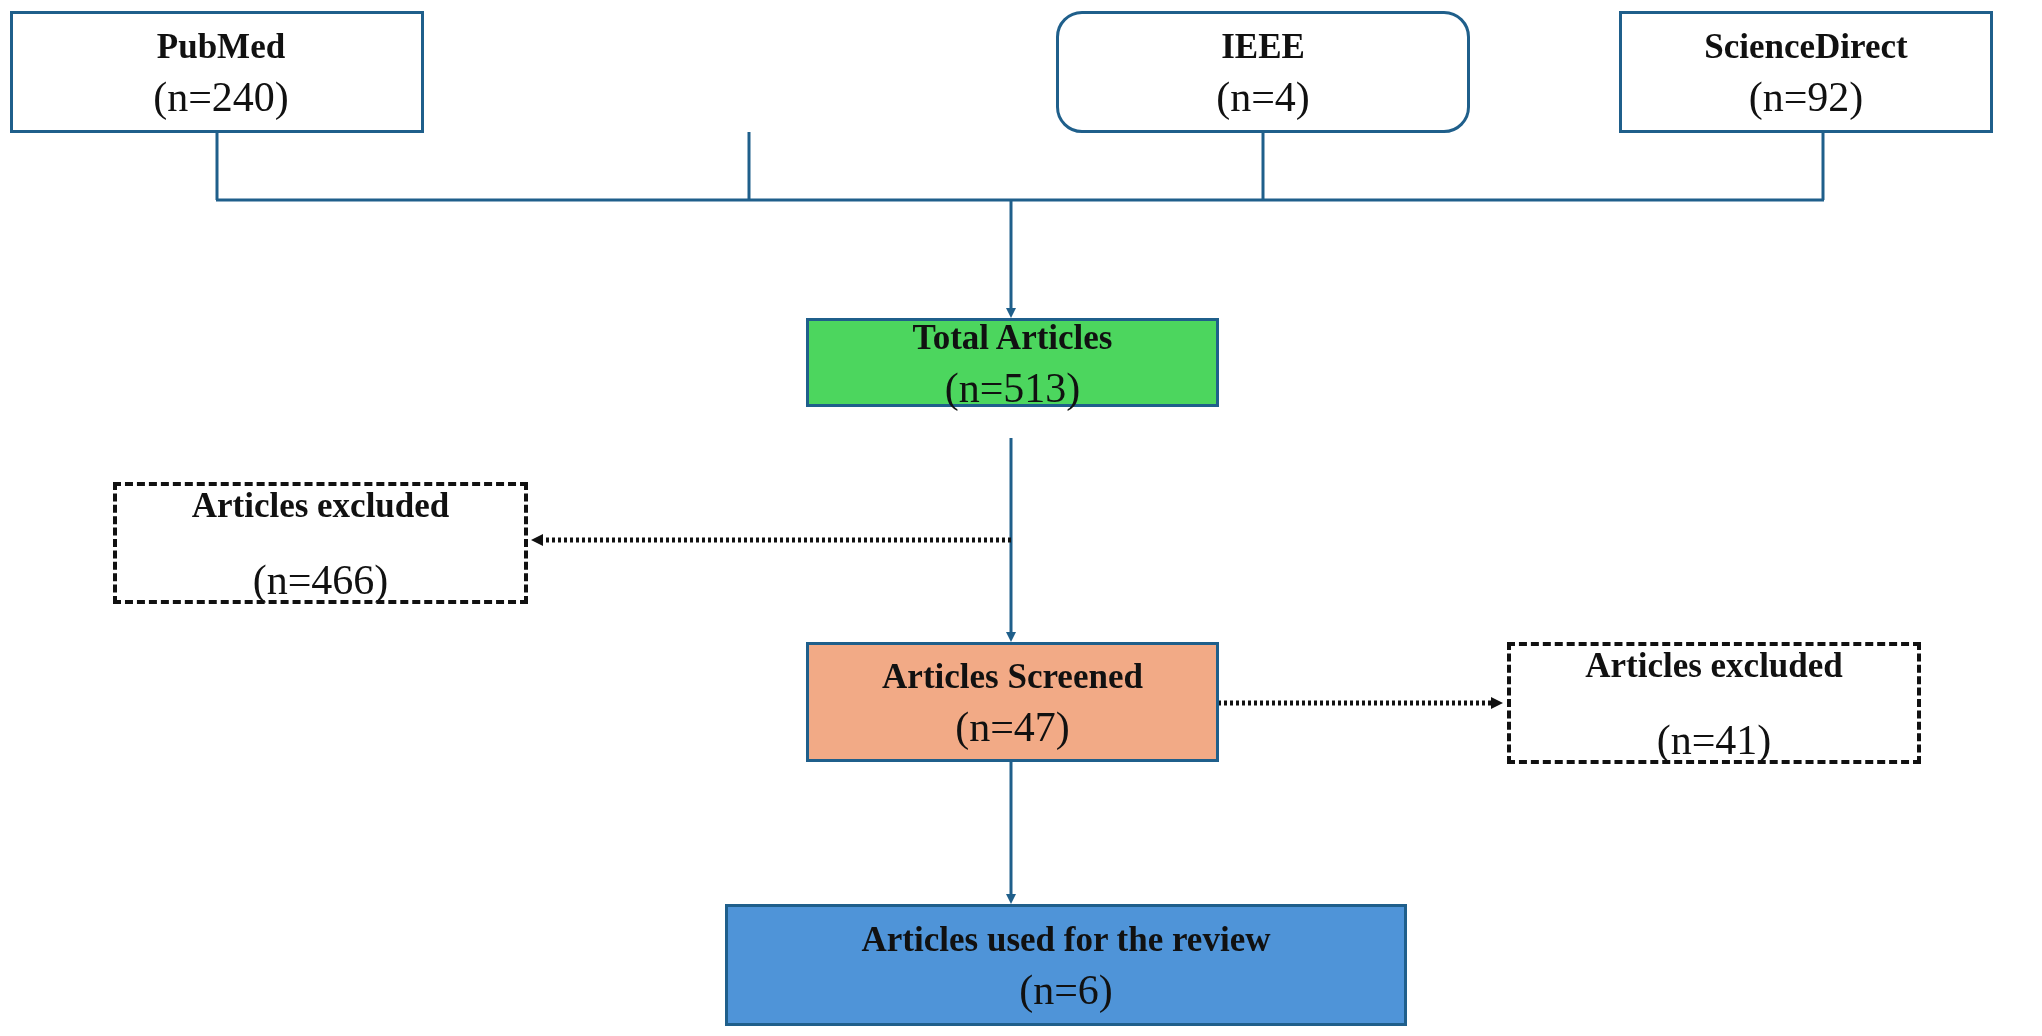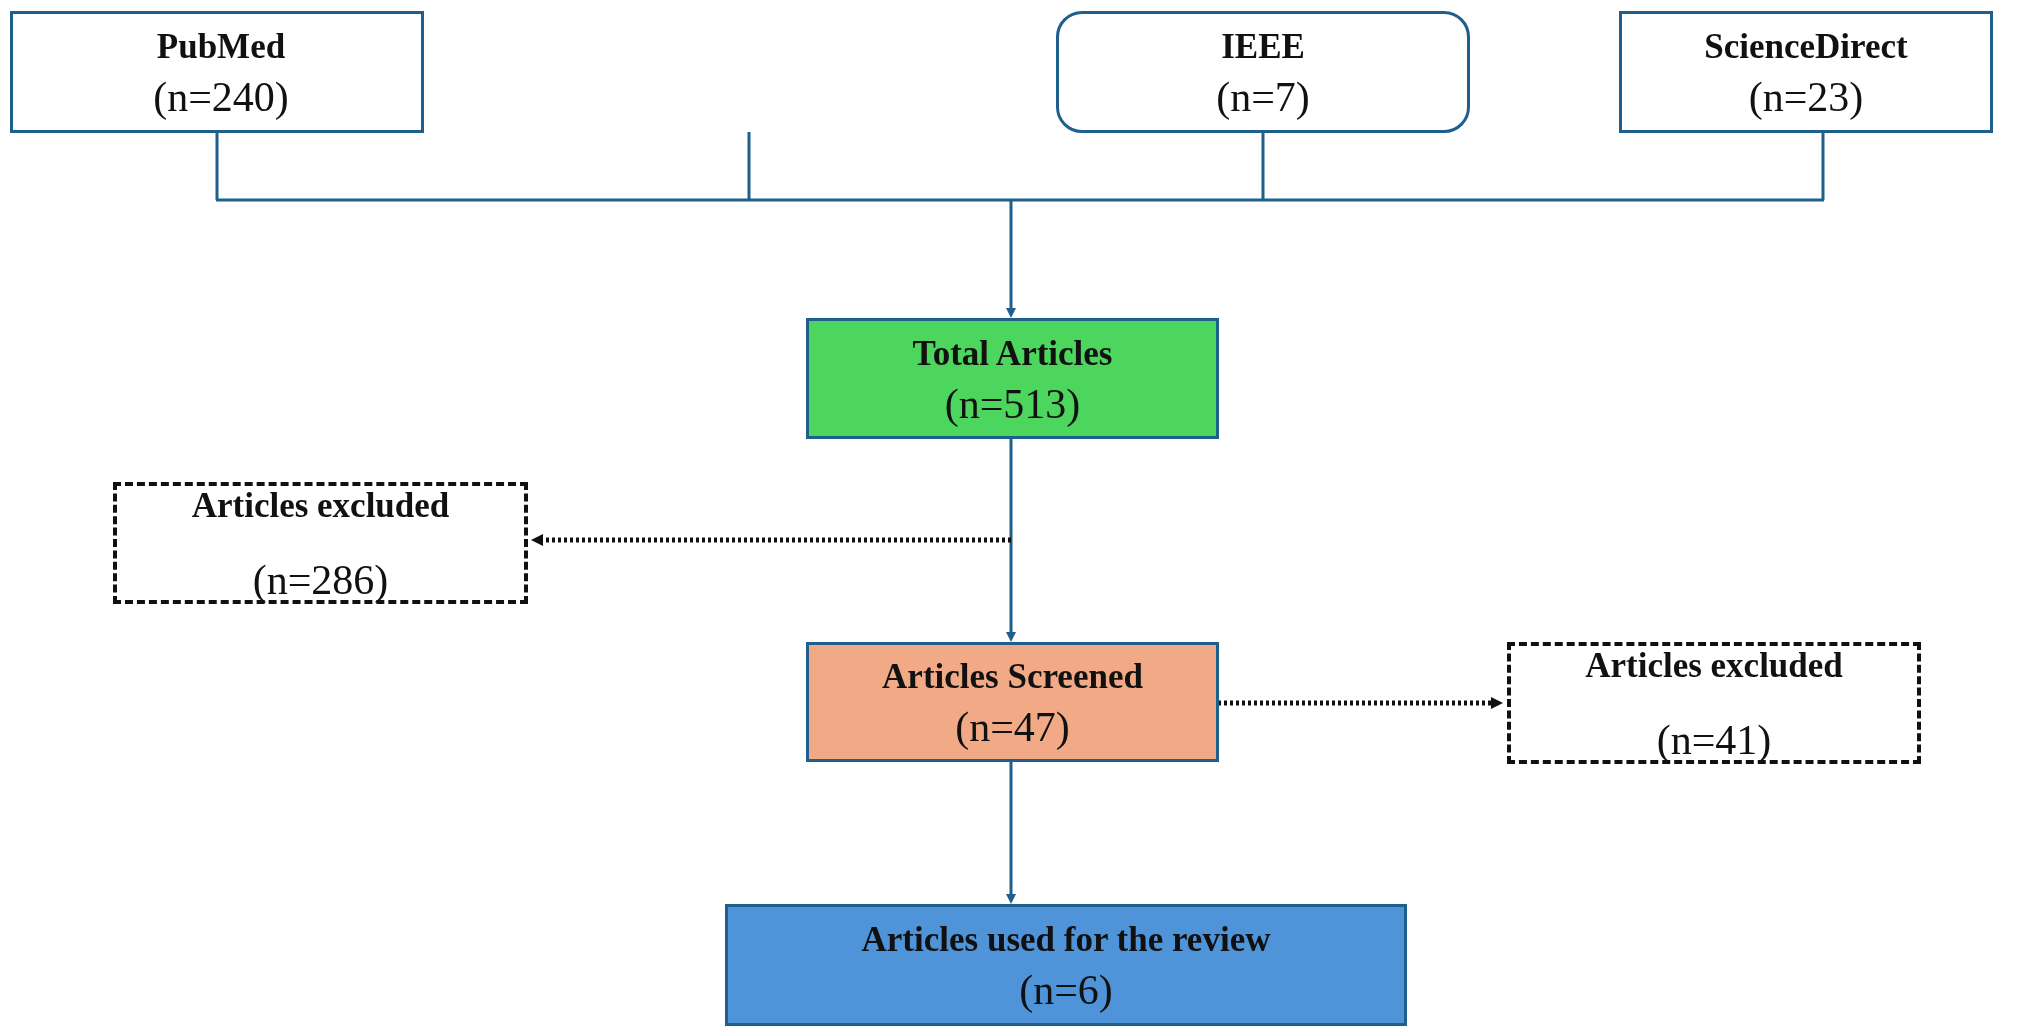--- a/index.html
+++ b/index.html
@@ -47,35 +47,35 @@
     <line x1="1011" y1="540" x2="537" y2="540" stroke="#111" stroke-width="5" stroke-dasharray="3,3" marker-end="url(#arrowBlack)"></line>
     <line x1="1218" y1="703" x2="1497" y2="703" stroke="#111" stroke-width="5" stroke-dasharray="3,3" marker-end="url(#arrowBlack)"></line>
   </svg>
 
   <div class="box" style="left:10px;top:11px;width:414px;height:122px;background:#fff;padding-left:8px;">
     <div class="title">PubMed</div>
     <div class="count">(n=240)</div>
   </div>
   <div class="box" style="left:1056px;top:11px;width:414px;height:122px;background:#fff;border-radius:26px;">
     <div class="title">IEEE</div>
-    <div class="count">(n=7)</div>
+    <div class="count">(n=4)</div>
   </div>
   <div class="box" style="left:1619px;top:11px;width:374px;height:122px;background:#fff;">
     <div class="title">ScienceDirect</div>
-    <div class="count">(n=23)</div>
+    <div class="count">(n=92)</div>
   </div>
 
-  <div class="box" style="left:806px;top:318px;width:413px;height:121px;background:#4cd65e;">
+  <div class="box" style="left:806px;top:318px;width:413px;height:89px;background:#4cd65e;">
     <div class="title">Total Articles</div>
     <div class="count">(n=513)</div>
   </div>
 
   <div class="box dashed" style="left:113px;top:482px;width:415px;height:122px;background:#fff;">
     <div class="title">Articles excluded</div>
-    <div class="count">(n=286)</div>
+    <div class="count">(n=466)</div>
   </div>
 
   <div class="box" style="left:806px;top:642px;width:413px;height:120px;background:#f2aa86;">
     <div class="title">Articles Screened</div>
     <div class="count">(n=47)</div>
   </div>
 
   <div class="box dashed" style="left:1507px;top:642px;width:414px;height:122px;background:#fff;">
     <div class="title">Articles excluded</div>
     <div class="count">(n=41)</div>

